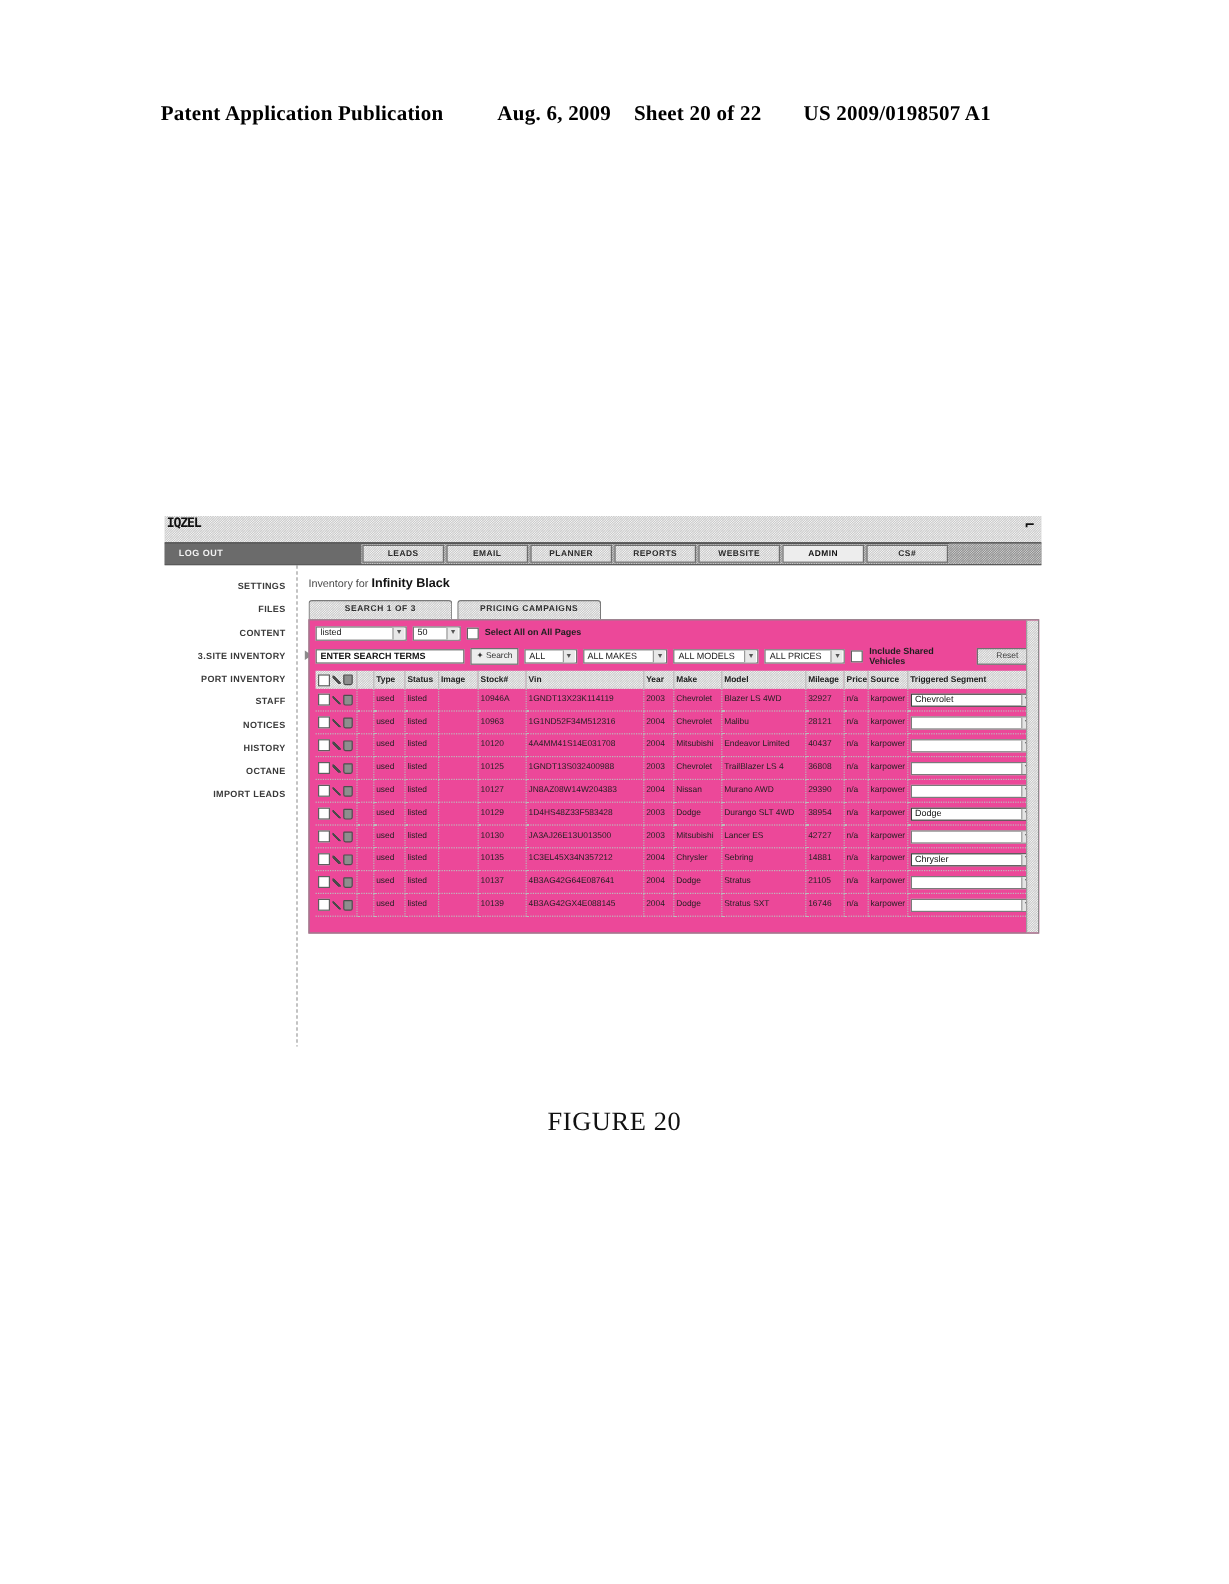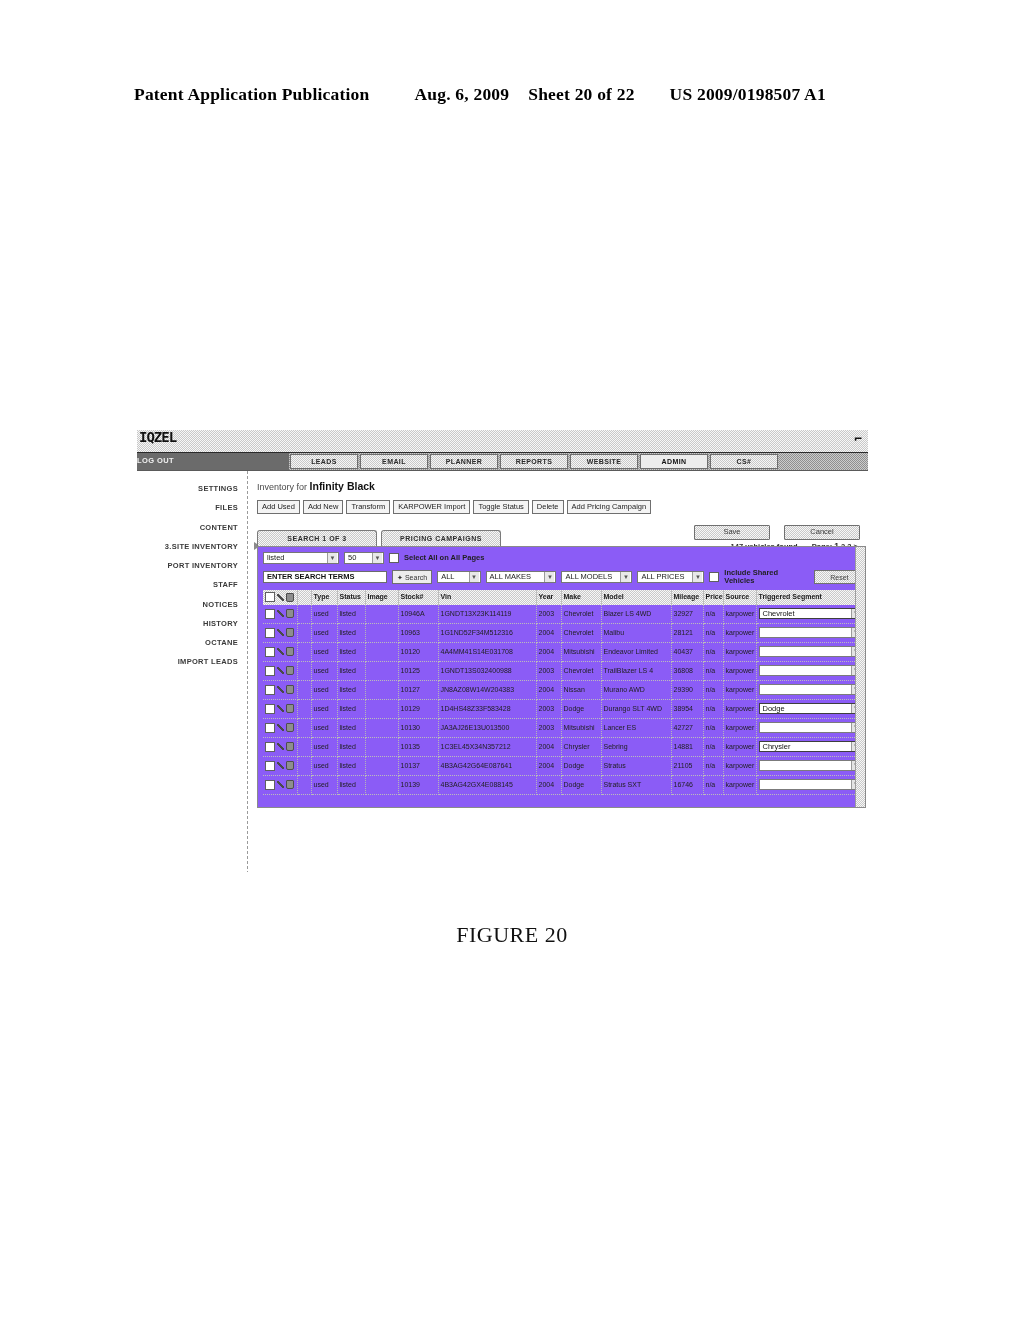--- a/index.html
+++ b/index.html
@@ -53,37 +53,37 @@
     background-position:0 0,1px 1px;
   }
 
   
   .brandbar{
     position:relative;height:22px;width:731px;
   }
   .brand-logo{
     position:absolute;left:2px;top:0px;
     font-family:"DejaVu Sans Mono", monospace;
-    font-size:14px;font-weight:bold;color:#111;letter-spacing:-1px;
+    font-size:11px;font-weight:bold;color:#111;letter-spacing:-1px;
   }
   .brand-right{
     position:absolute;right:6px;top:2px;
     font-family:"DejaVu Sans Mono", monospace;
     font-size:13px;font-weight:bold;color:#111;
   }
 
   
   .navbar{
     position:relative;height:17px;width:731px;
     border-top:1px solid #2a2a2a;border-bottom:1px solid #5a5a5a;
     display:flex;align-items:stretch;
   }
   .logout{
     width:152px;color:#f2f2f2;font-size:7.5px;font-weight:bold;
-    display:flex;align-items:center;padding-left:0;letter-spacing:.4px;
+    display:flex;align-items:center;padding-left:12px;letter-spacing:.4px;
     background:#6b6b6b;
     text-align:right;
   }
   .navtabs{display:flex;align-items:stretch;}
   .navtab{
     width:66px;margin:1px 1px;border:1px solid #6e6e6e;
     display:flex;align-items:center;justify-content:center;
     font-size:7px;font-weight:bold;color:#2b2b2b;letter-spacing:.4px;
   }
   .navtab.active{background:#ededed;color:#111;}
@@ -140,21 +140,21 @@
     display:flex;align-items:center;justify-content:center;
     font-size:7px;font-weight:bold;color:#2e2e2e;letter-spacing:.5px;
     border-radius:3px 3px 0 0;
   }
   .stab.s1{width:118px;}
   .stab.s2{width:118px;margin-left:4px;}
 
   
   .panel{
     border:1px solid #8a8a8a;width:609px;height:262px;
-    background:#8b5cf6;padding:5px 0 0 5px;box-sizing:border-box;
+    background:#ec4899;padding:5px 0 0 5px;box-sizing:border-box;
     position:relative;overflow:hidden;
   }
   .filters1{display:flex;align-items:center;gap:5px;margin-bottom:5px;}
   .sel{
     border:1px solid #767676;background:#fff;height:12px;
     display:flex;align-items:center;justify-content:space-between;
     font-size:7.5px;color:#1a1a1a;padding:0 1px 0 3px;box-sizing:border-box;
   }
   .sel .arw{
     width:9px;height:10px;display:flex;align-items:center;justify-content:center;
@@ -266,29 +266,20 @@
       <div class="side-item"><span>IMPORT LEADS</span></div>
     </div>
 
     <div class="main">
 
       <div class="crumb">
         <span>Inventory for</span>
         <b>Infinity Black</b>
       </div>
 
-      <div class="toolbar">
-        <div class="tbtn">Add Used</div>
-        <div class="tbtn">Add New</div>
-        <div class="tbtn">Transform</div>
-        <div class="tbtn">KARPOWER Import</div>
-        <div class="tbtn">Toggle Status</div>
-        <div class="tbtn">Delete</div>
-        <div class="tbtn">Add Pricing Campaign</div>
-      </div>
 
       <div class="savecancel">
         <div class="bigbtn dither">Save</div>
         <div class="bigbtn dither">Cancel</div>
       </div>
       <div class="foundline">
         <span>147 vehicles found</span>
         <span class="pg">
           <span>Page:</span>
           <span class="cur">1</span>

